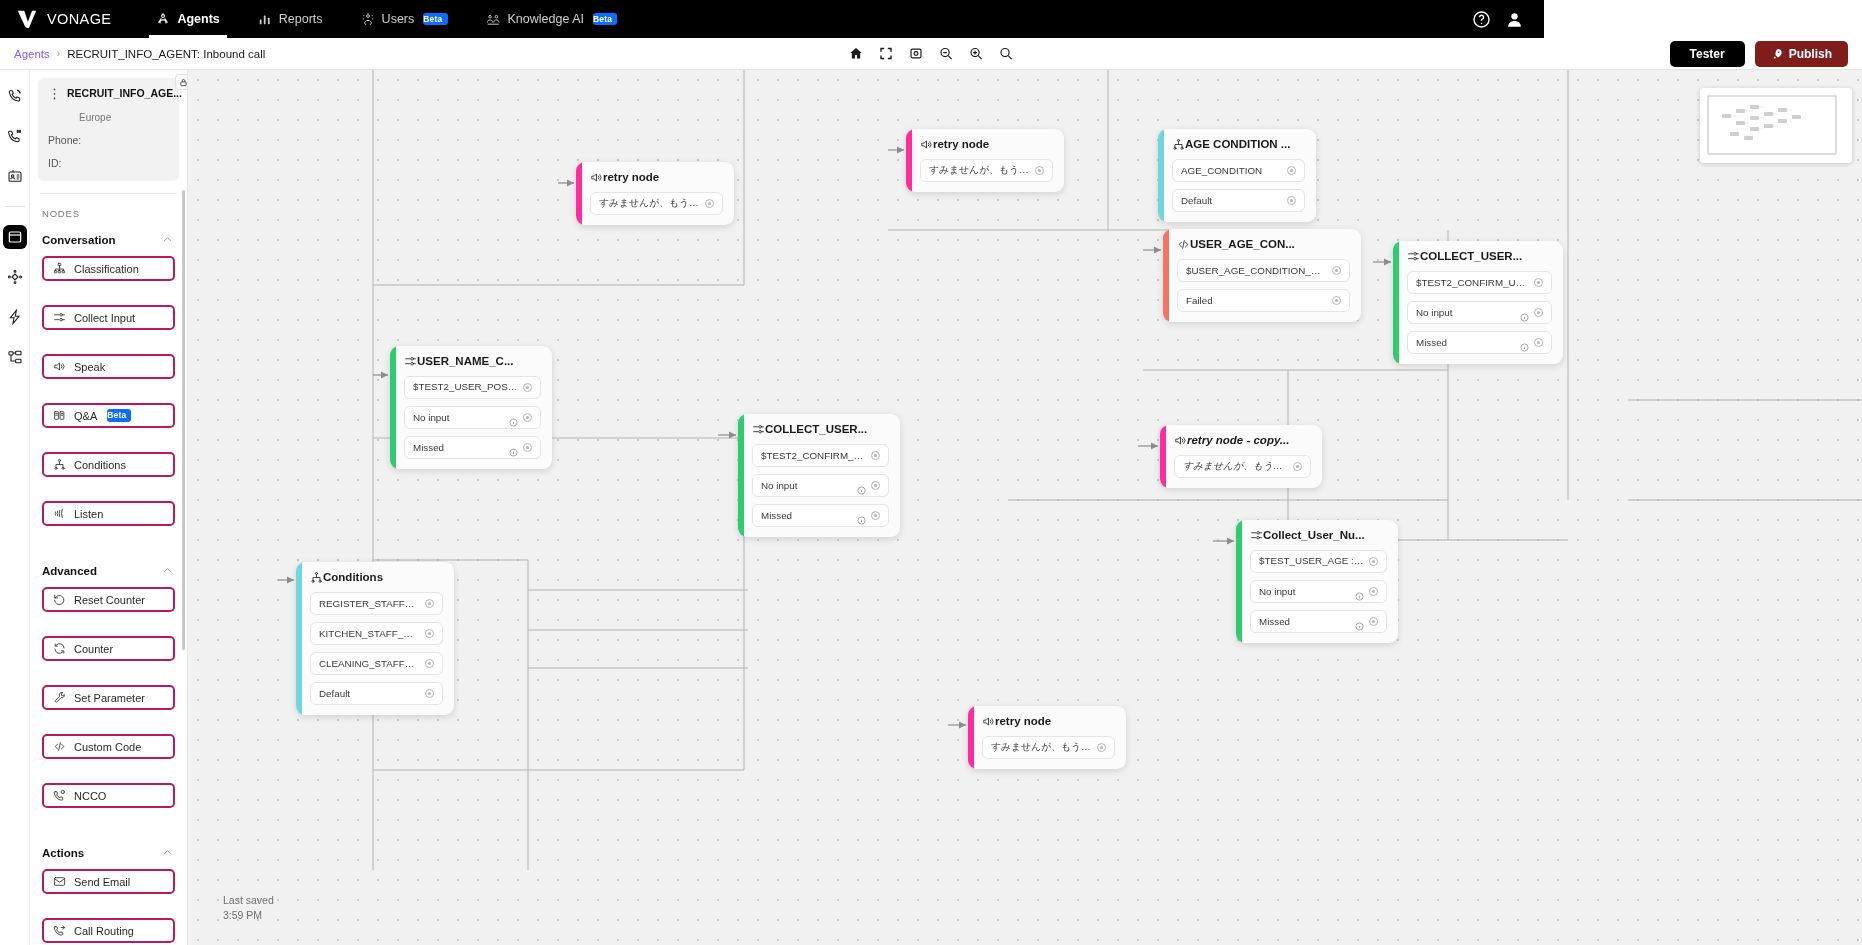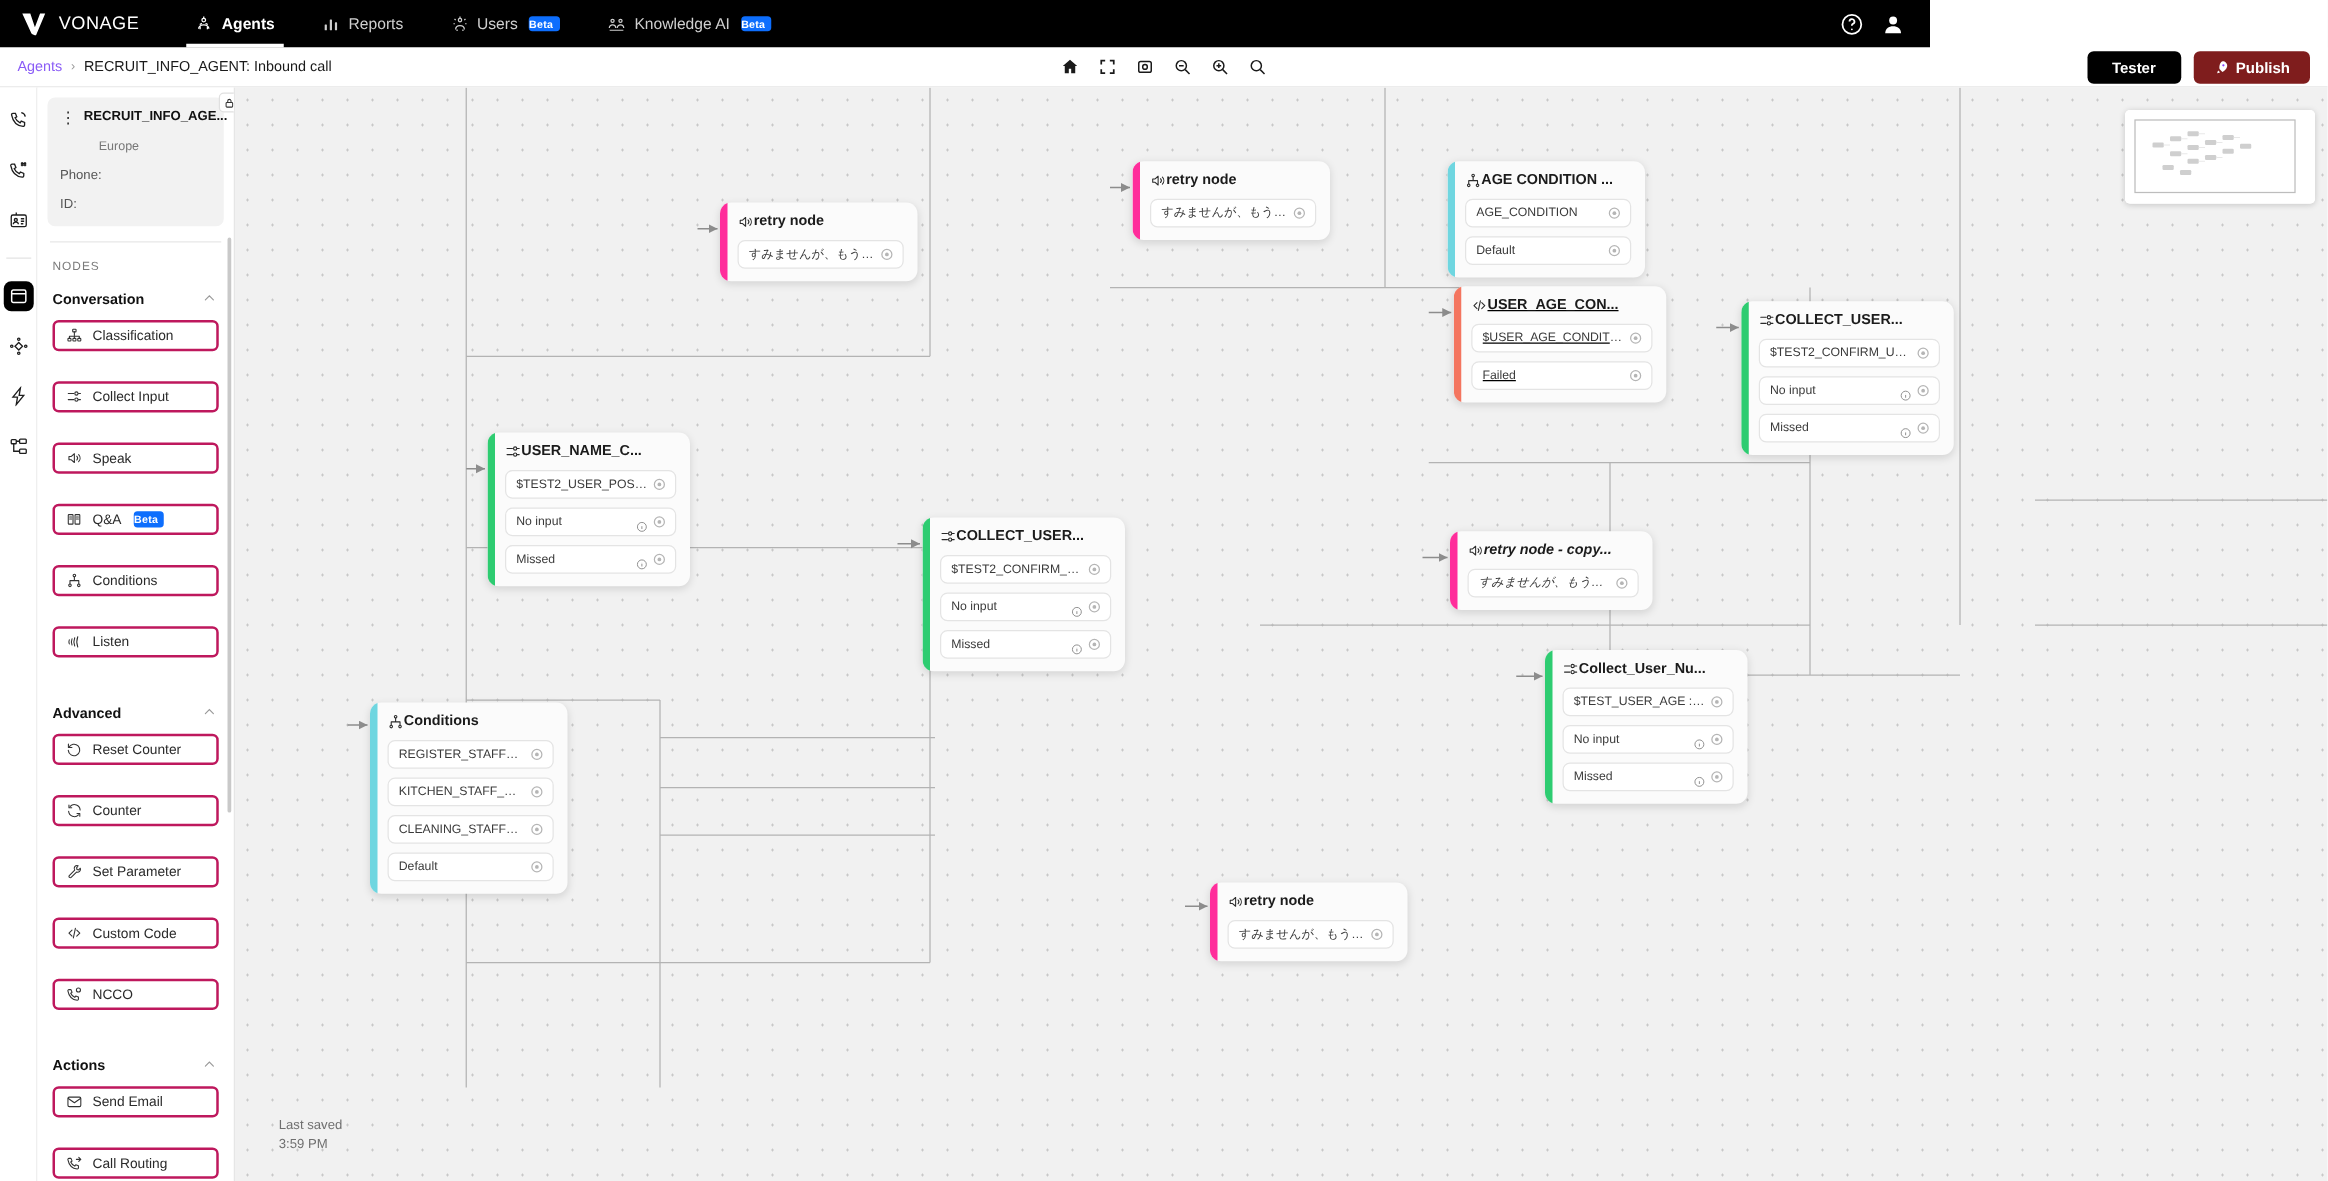--- a/index.html
+++ b/index.html
@@ -660,21 +660,21 @@
           <div class="frow">
             <span class="txt">AGE_CONDITION</span>
             <span class="port"></span>
           </div>
           <div class="frow">
             <span class="txt">Default</span>
             <span class="port"></span>
           </div>
         </div>
       </div>
-      <div class="fnode" style="left: 975px; top: 159px; width: 170px; text-decoration: underline;">
+      <div class="fnode" style="left: 975px; top: 159px; width: 198px;">
         <div class="accent" style="background:#f4755f"></div>
         <div class="fnode-inner">
           <div class="fnode-head">
             <span class="fnode-ico">
               <svg width="13" height="13" viewBox="0 0 24 24" fill="none" stroke="currentColor" stroke-width="1.6" stroke-linecap="round" stroke-linejoin="round">
                 <path d="M8.5 7.5 4 12l4.5 4.5M15.5 7.5 20 12l-4.5 4.5M13.5 5l-3 14"></path>
               </svg>
             </span>
             <span class="fnode-title">USER_AGE_CON...</span>
           </div>

